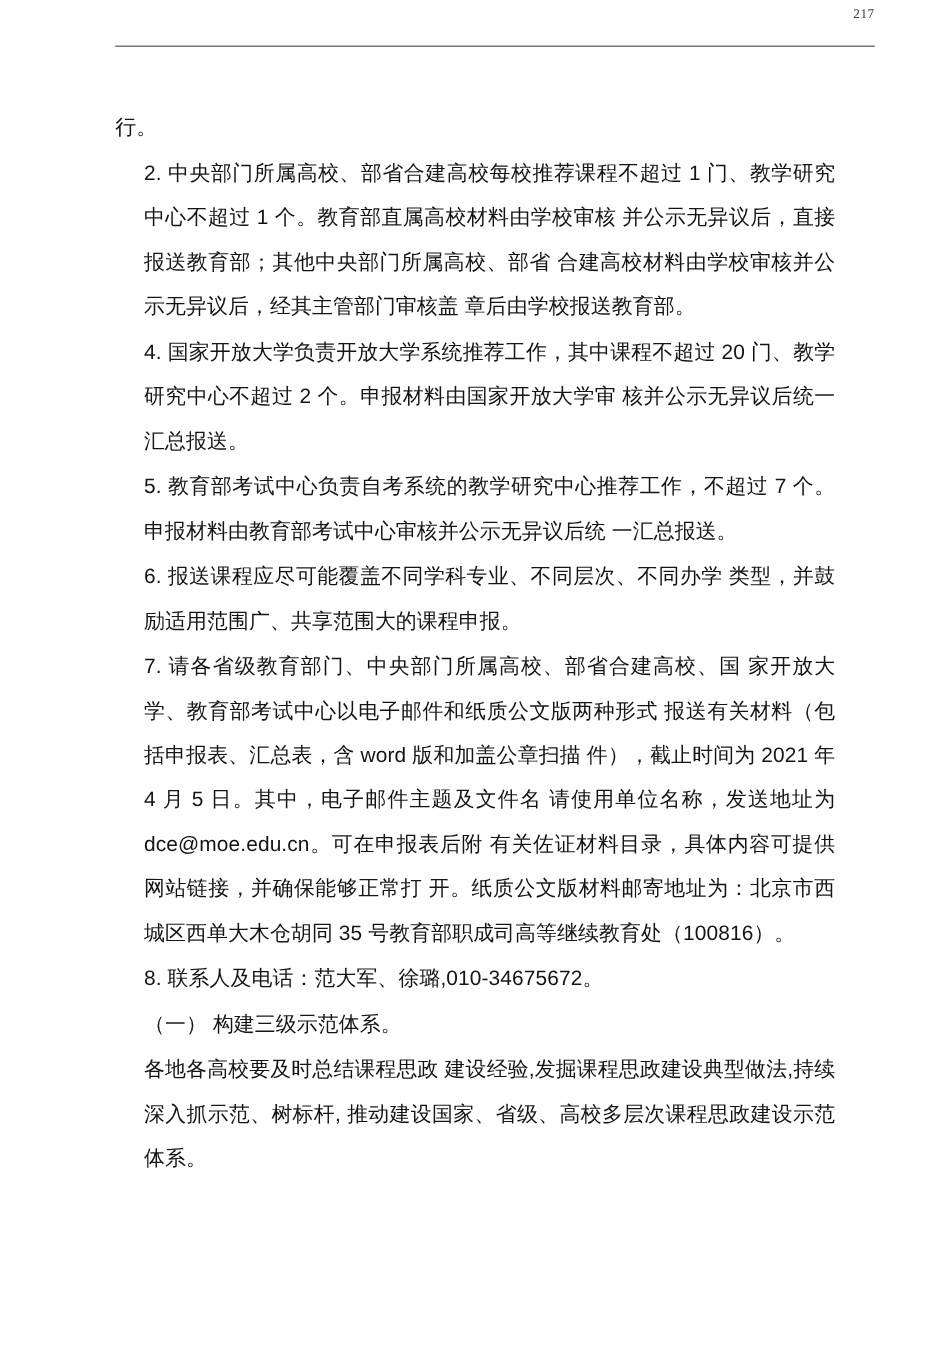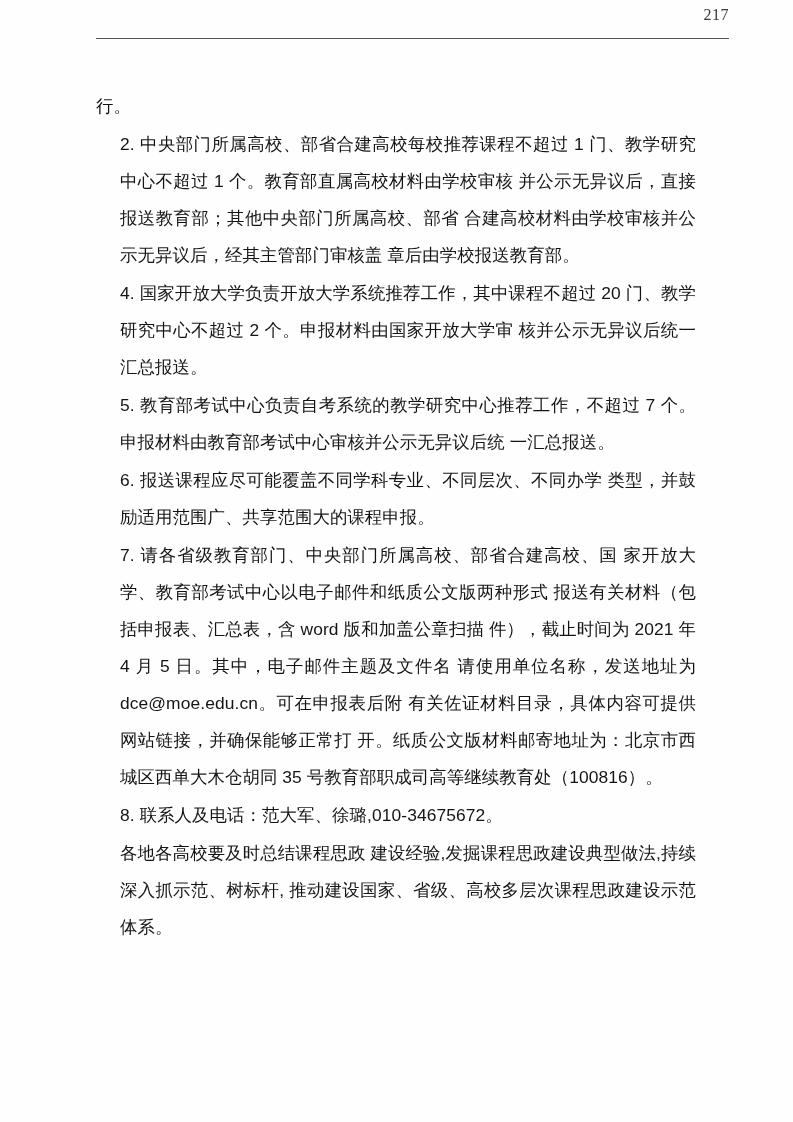--- a/index.html
+++ b/index.html
@@ -18,21 +18,21 @@
     position: relative;
     width: 793px;
     height: 1122px;
     box-sizing: border-box;
     background: #fefefe;
   }
   .page-number {
     position: absolute;
     top: 6px;
     right: 64px;
-    font-size: 16px;
+    font-size: 11px;
     color: #3a3a3a;
     letter-spacing: 0.5px;
     font-family: "Liberation Serif", serif;
   }
   .header-rule {
     position: absolute;
     top: 38px;
     left: 96px;
     right: 64px;
     height: 1px;
@@ -68,17 +68,18 @@
   <div class="header-rule"></div>
 
   <div class="body-col">
     <p class="noind">行。</p>
     <p class="ind-num">2. 中央部门所属高校、部省合建高校每校推荐课程不超过 1 门、教学研究中心不超过 1 个。教育部直属高校材料由学校审核 并公示无异议后，直接报送教育部；其他中央部门所属高校、部省 合建高校材料由学校审核并公示无异议后，经其主管部门审核盖 章后由学校报送教育部。</p>
     <p class="ind-num">4. 国家开放大学负责开放大学系统推荐工作，其中课程不超过 20 门、教学研究中心不超过 2 个。申报材料由国家开放大学审 核并公示无异议后统一汇总报送。</p>
     <p class="ind-num">5. 教育部考试中心负责自考系统的教学研究中心推荐工作，不超过 7 个。申报材料由教育部考试中心审核并公示无异议后统 一汇总报送。</p>
     <p class="ind-num">6. 报送课程应尽可能覆盖不同学科专业、不同层次、不同办学 类型，并鼓励适用范围广、共享范围大的课程申报。</p>
     <p class="ind-num">7. 请各省级教育部门、中央部门所属高校、部省合建高校、国 家开放大学、教育部考试中心以电子邮件和纸质公文版两种形式 报送有关材料（包括申报表、汇总表，含 word 版和加盖公章扫描 件），截止时间为 2021 年 4 月 5 日。其中，电子邮件主题及文件名 请使用单位名称，发送地址为 dce@moe.edu.cn。可在申报表后附 有关佐证材料目录，具体内容可提供网站链接，并确保能够正常打 开。纸质公文版材料邮寄地址为：北京市西城区西单大木仓胡同 35 号教育部职成司高等继续教育处（100816）。</p>
     <p class="ind-num">8. 联系人及电话：范大军、徐璐,010-34675672。</p>
+    <p class="ind-cn">（一） 构建三级示范体系。</p>
     <p class="ind-cn">各地各高校要及时总结课程思政 建设经验,发掘课程思政建设典型做法,持续深入抓示范、树标杆, 推动建设国家、省级、高校多层次课程思政建设示范体系。</p>
 
   </div>
 
 </div>
 
 </body></html>

